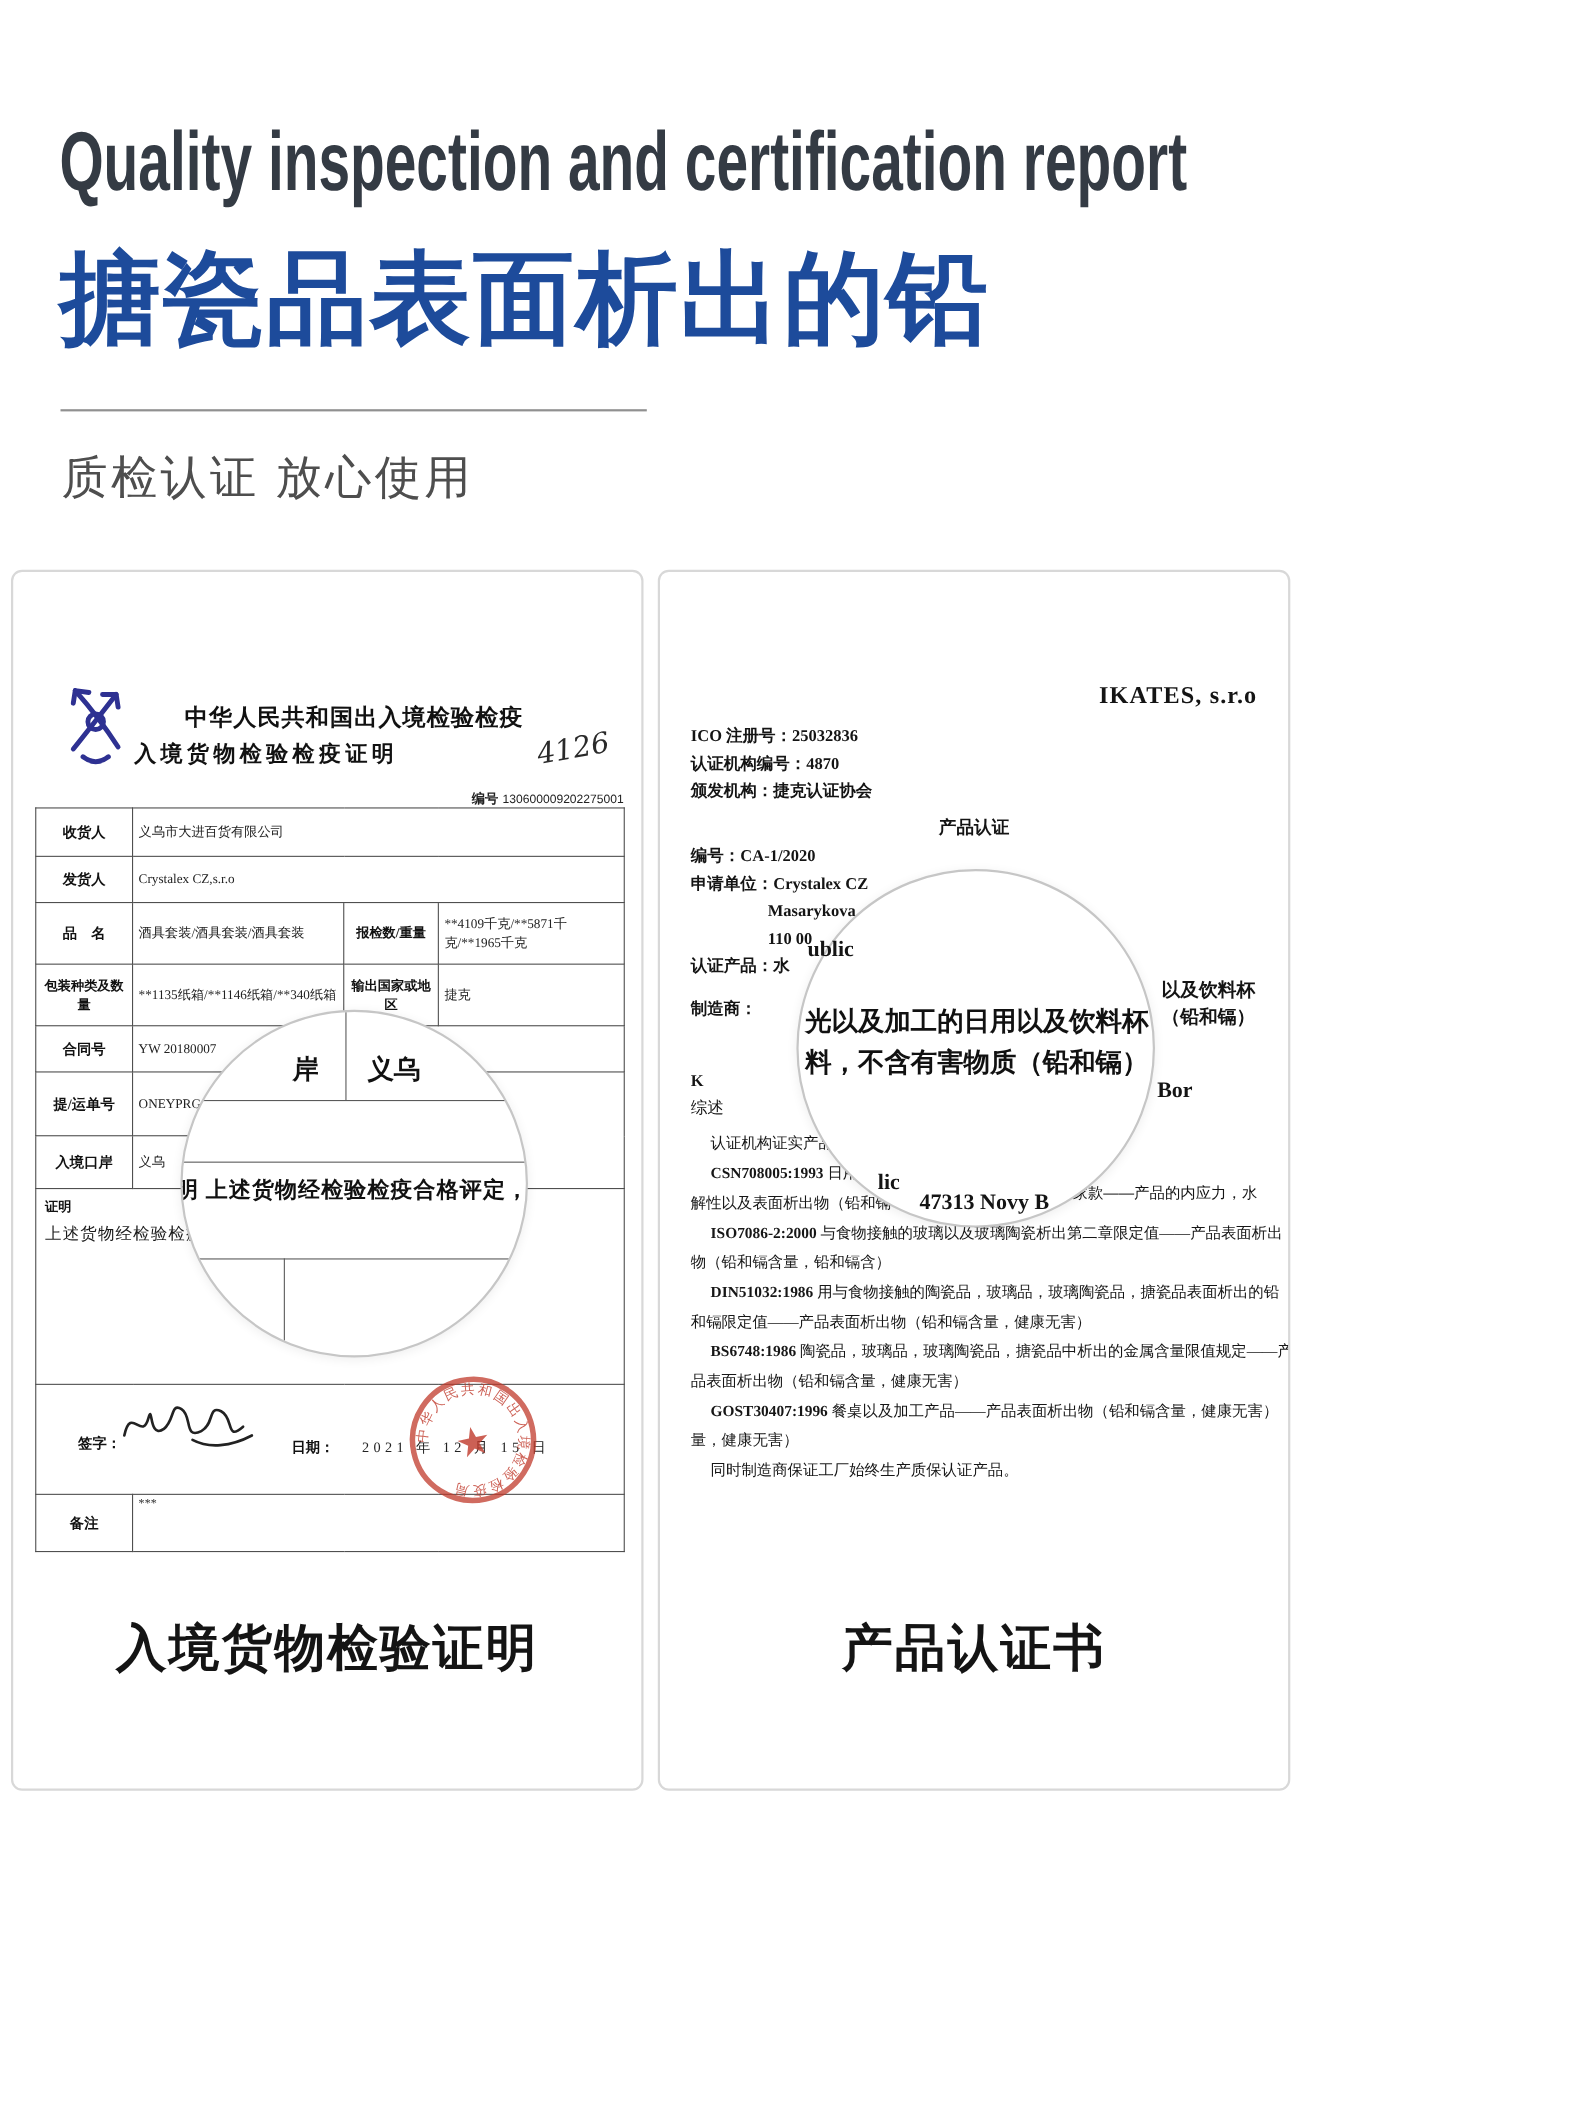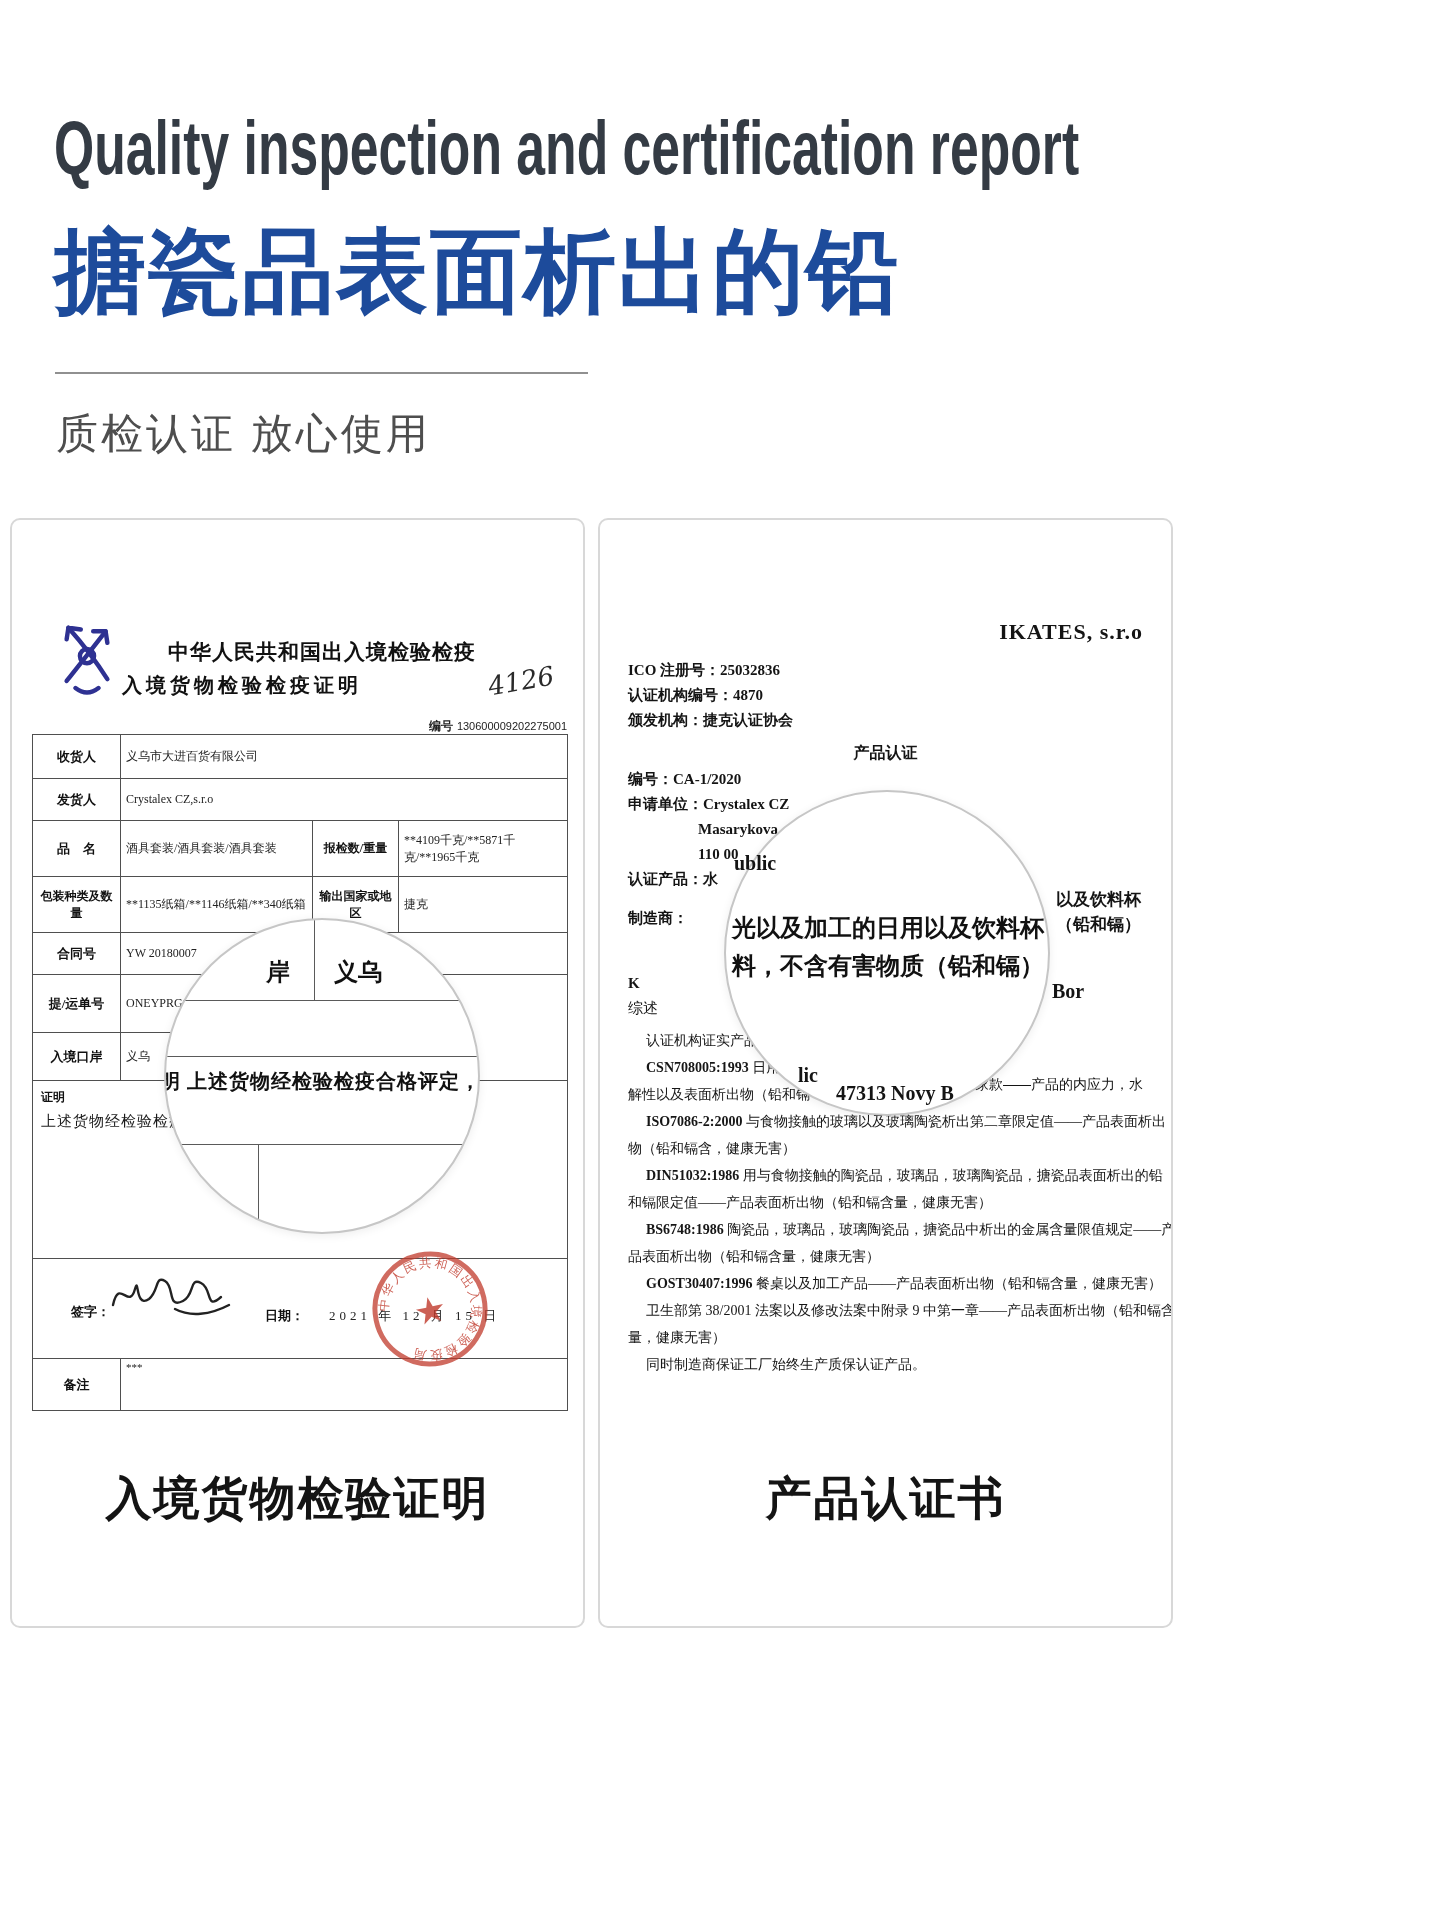--- a/index.html
+++ b/index.html
@@ -215,27 +215,26 @@
     <div class="rline mt14">制造商：</div>
     <div class="rline mt40">K</div>
     <div class="rline nrm">综述</div>
 
     <div class="rdoc-paras">
 
     <div class="pline p-ind"><b></b><span>认证机构证实产品</span></div>
         <div class="pline p-ind"><b>CSN708005:1993</b><span> 日用</span></div>
         <div class="pline"><b></b><span>解性以及表面析出物（铅和镉</span></div>
         <div class="pline p-ind"><b>ISO7086-2:2000</b><span> 与食物接触的玻璃以及玻璃陶瓷析出第二章限定值——产品表面析出</span></div>
-        <div class="pline"><b></b><span>物（铅和镉含，健康无害）</span></div>
+        <div class="pline"><b></b><span>物（铅和镉含量，铅和镉含）</span></div>
         <div class="pline p-ind"><b>DIN51032:1986</b><span> 用与食物接触的陶瓷品，玻璃品，玻璃陶瓷品，搪瓷品表面析出的铅</span></div>
         <div class="pline"><b></b><span>和镉限定值——产品表面析出物（铅和镉含量，健康无害）</span></div>
         <div class="pline p-ind"><b>BS6748:1986</b><span> 陶瓷品，玻璃品，玻璃陶瓷品，搪瓷品中析出的金属含量限值规定——产</span></div>
         <div class="pline"><b></b><span>品表面析出物（铅和镉含量，健康无害）</span></div>
         <div class="pline p-ind"><b>GOST30407:1996</b><span> 餐桌以及加工产品——产品表面析出物（铅和镉含量，健康无害）</span></div>
-        <div class="pline p-ind"><b></b><span>卫生部第 38/2001 法案以及修改法案中附录 9 中第一章——产品表面析出物（铅和镉含</span></div>
         <div class="pline"><b></b><span>量，健康无害）</span></div>
         <div class="pline p-ind"><b></b><span>同时制造商保证工厂始终生产质保认证产品。</span></div>
       </div>
   </div>
 
   <span class="frag fragb" style="right:30px;top:368px">以及饮料杯</span>
   <span class="frag fragb" style="right:30px;top:393px">（铅和镉）</span>
   <span class="frag serif20" style="left:452px;top:460px">Bor</span>
   <span class="frag" style="right:28px;top:556px;font-size:14px">家款——产品的内应力，水</span>
 

